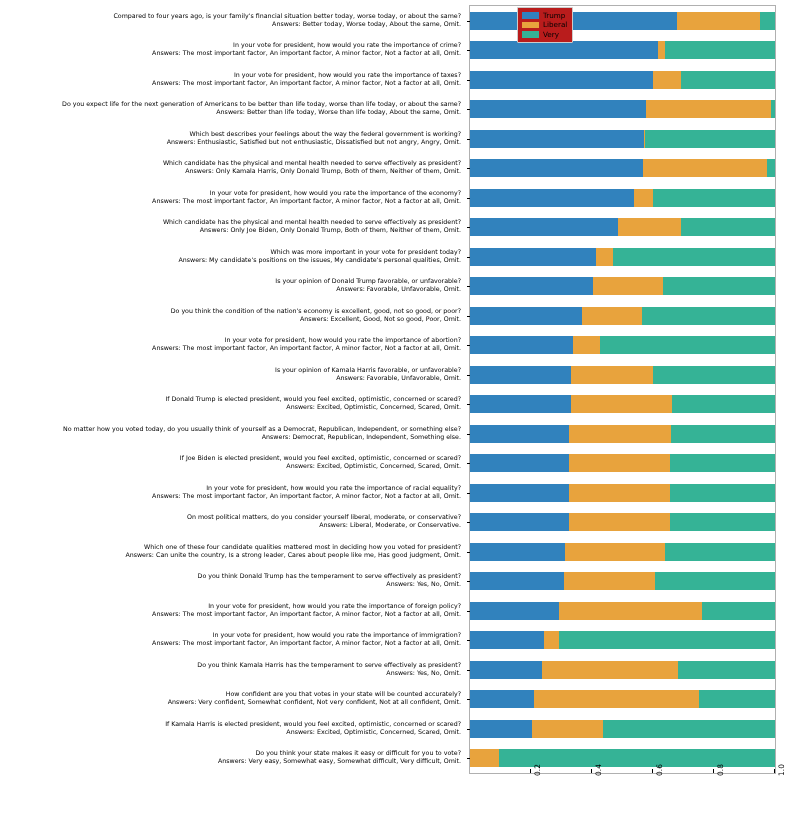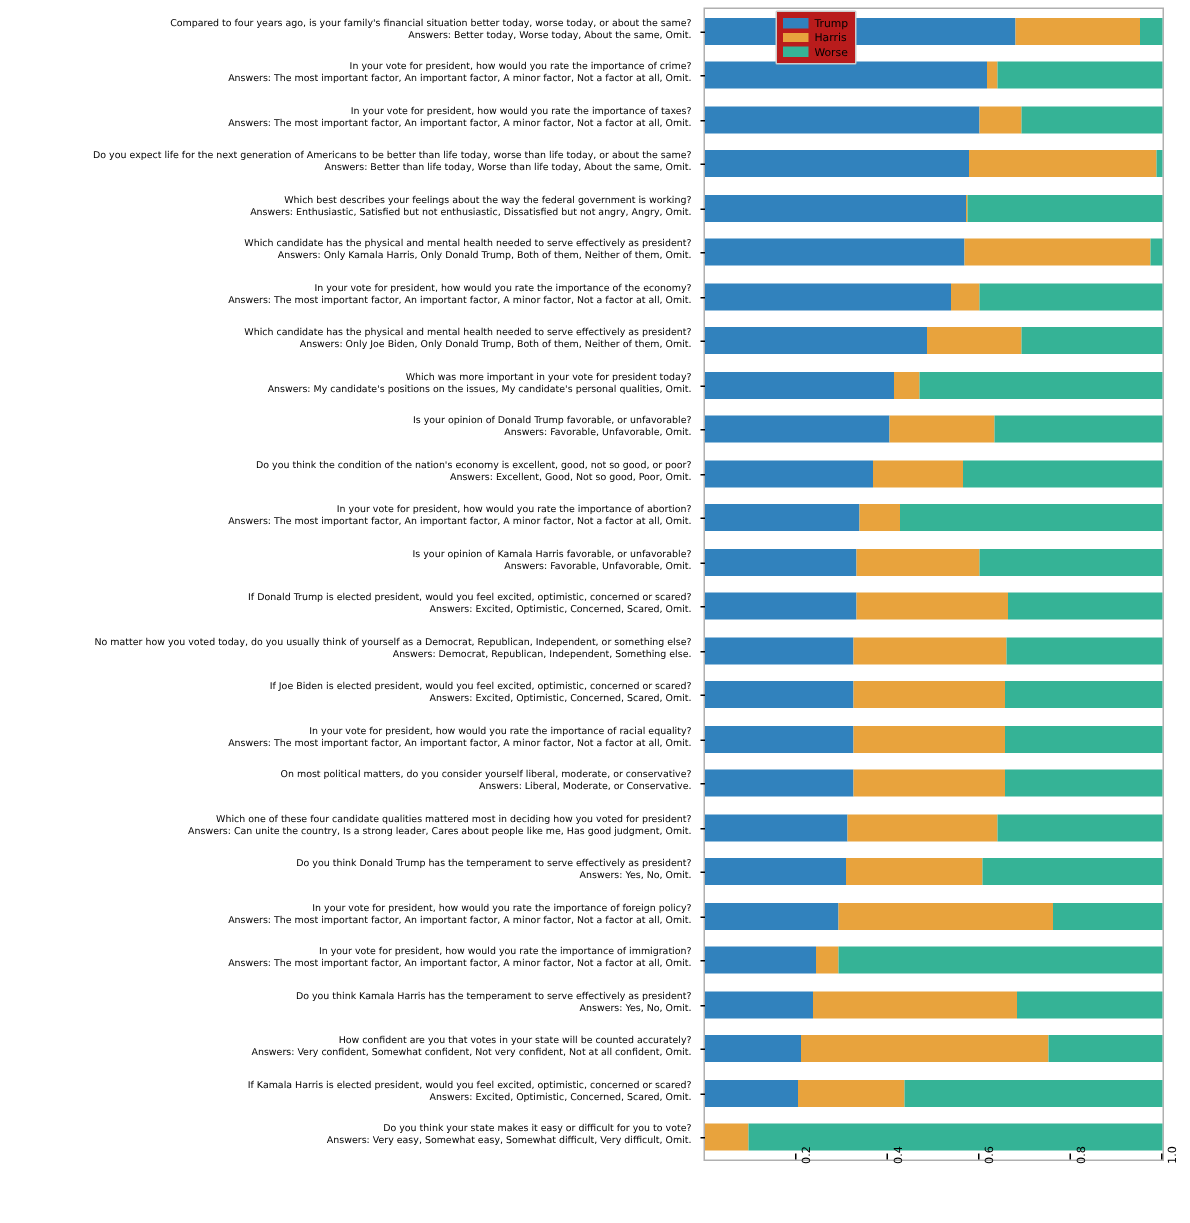--- a/index.html
+++ b/index.html
@@ -416,21 +416,21 @@
     </div>
 
 
   <div id="legend">
       <div class="legend-entry">
         <span class="legend-swatch" style="background: rgb(49, 130, 189);"></span>
         <span class="legend-text">Trump</span>
       </div>
       <div class="legend-entry">
         <span class="legend-swatch" style="background: rgb(232, 163, 61);"></span>
-        <span class="legend-text">Harris</span>
+        <span class="legend-text">Liberal</span>
       </div>
       <div class="legend-entry">
         <span class="legend-swatch" style="background: rgb(53, 179, 150);"></span>
-        <span class="legend-text">Worse</span>
+        <span class="legend-text">Very</span>
       </div>
     </div>
 
 </div>
 
 </body></html>

